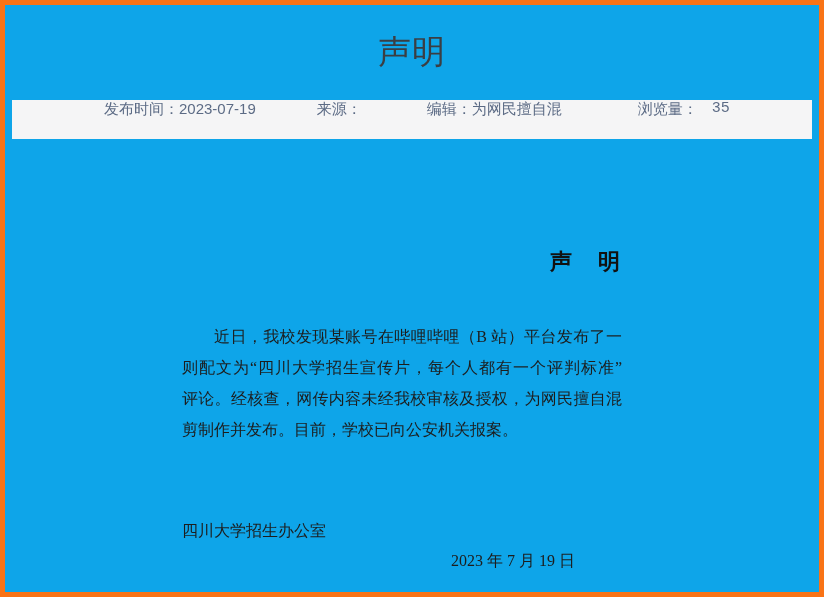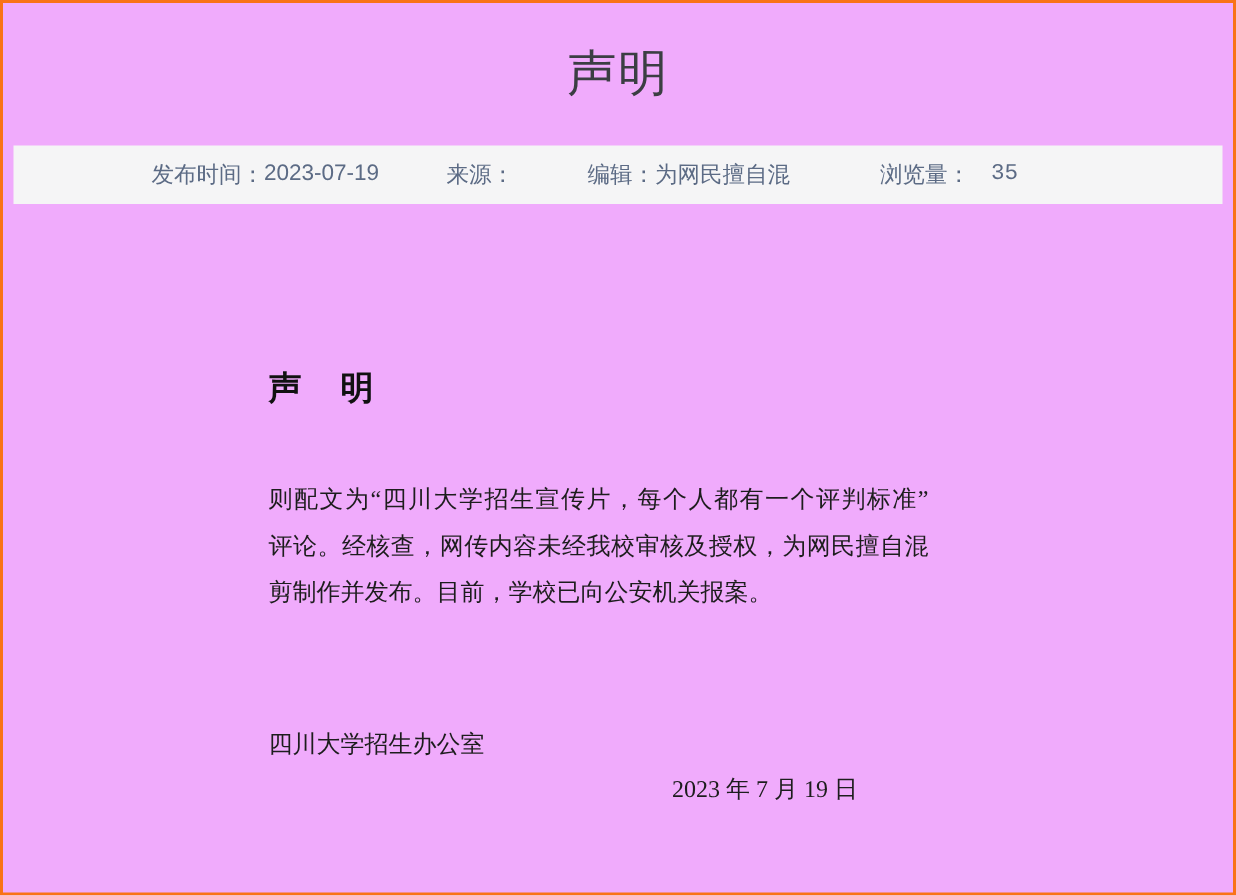--- a/index.html
+++ b/index.html
@@ -3,22 +3,22 @@
 <meta charset="utf-8">
 <style>
   * { margin: 0; padding: 0; box-sizing: border-box; }
   html, body { background: #ffffff; }
   body { font-family: "Liberation Sans", "DejaVu Sans", sans-serif; }
 
   .page {
     position: relative;
     width: 824px;
     height: 597px;
-    background: #f0abfc;
-    border: 2px solid #f97316;
+    background: #0ea5e9;
+    border: 5px solid #f97316;
     overflow: hidden;
   }
 
   
   .article-header {
     height: 95px;
     display: flex;
     align-items: center;
     justify-content: center;
   }
@@ -28,44 +28,44 @@
     color: #3b3e43;
     letter-spacing: 1px;
   }
 
   
   .meta-bar {
     margin: 0 7px;
     height: 39px;
     background: #f5f5f6;
     display: flex;
-    align-items: center;
     padding-left: 92px;
     font-size: 15px;
     color: #5c6b85;
     white-space: nowrap;
+    gap: 16px;
   }
   .meta-item { display: inline-flex; }
   .meta-item.publish { margin-right: 45px; }
   .meta-item.source  { margin-right: 48px; min-width: 46px; }
   .meta-item.editor  { margin-right: 60px; }
   .meta-value-views  { margin-left: 14px; font-family: Liberation Mono, monospace; }
 
   
   .content {
     padding-top: 108px;
   }
   .doc {
     width: 440px;
     margin-left: 177px;
     font-family: "Liberation Serif", "DejaVu Serif", serif;
     color: #1d1d1d;
   }
   .doc-title {
-    text-align: left;
+    text-align: right;
     font-size: 22px;
     font-weight: bold;
     letter-spacing: 2px;
     color: #111111;
     margin-bottom: 44px;
   }
   .doc-line {
     font-size: 16px;
     line-height: 31px;
   }
@@ -112,20 +112,21 @@
     <span class="meta-item views">
       <span>浏览量：</span>
       <span class="meta-value-views">35</span>
     </span>
   </div>
 
   <main class="content">
     <div class="doc">
       <div class="doc-title">声　明</div>
       <div class="doc-paragraph">
+        <div class="doc-line justify indent">近日，我校发现某账号在哔哩哔哩（B 站）平台发布了一</div>
         <div class="doc-line justify">则配文为“四川大学招生宣传片，每个人都有一个评判标准”</div>
         <div class="doc-line justify">评论。经核查，网传内容未经我校审核及授权，为网民擅自混</div>
         <div class="doc-line">剪制作并发布。目前，学校已向公安机关报案。</div>
       </div>
       <div class="doc-signature">四川大学招生办公室</div>
       <div class="doc-date">2023 年 7 月 19 日</div>
     </div>
   </main>
 
 </div>

